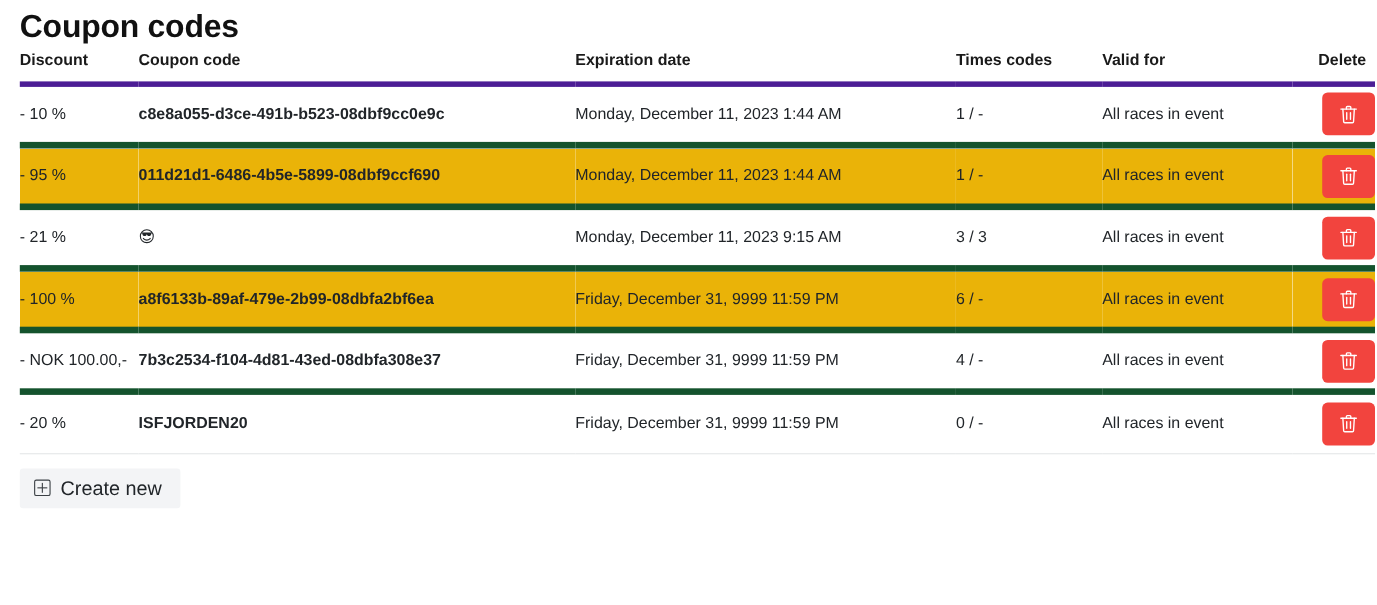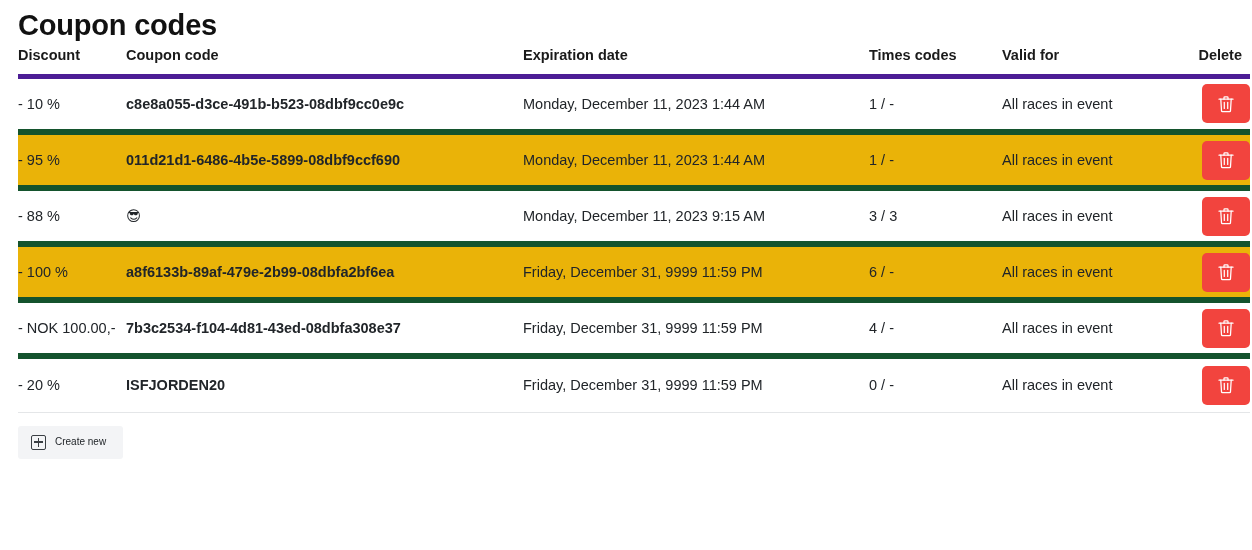--- a/index.html
+++ b/index.html
@@ -103,21 +103,21 @@
   }
   .create-btn {
     display: inline-flex;
     align-items: center;
     gap: 9px;
     background: #f3f4f6;
     border: none;
     border-radius: 3px;
     padding: 9px 17px 9px 13px;
     font-family: "Liberation Sans", "DejaVu Sans", sans-serif;
-    font-size: 10px;
+    font-size: 18px;
     color: #212529;
     cursor: pointer;
     line-height: 1;
   }
   .plus-icon {
     display: inline-flex;
     align-items: center;
     justify-content: center;
     width: 15px;
     height: 15px;
@@ -184,21 +184,21 @@
                   <path d="M1 4.2 H15"></path>
                   <path d="M6 4.2 V2.6 a0.8 0.8 0 0 1 0.8-0.8 h2.4 a0.8 0.8 0 0 1 0.8 0.8 V4.2"></path>
                   <path d="M2.8 4.2 L3.5 15.6 a1 1 0 0 0 1 0.95 h7 a1 1 0 0 0 1-0.95 L13.2 4.2"></path>
                   <path d="M6.3 7.4 V13.4"></path>
                   <path d="M9.7 7.4 V13.4"></path>
                 </g>
               </svg>
             </button></td>
         </tr>
         <tr>
-          <td class="col-discount">- 88 %</td>
+          <td class="col-discount">- 21 %</td>
           <td class="col-code cell-emoji">😎</td>
           <td class="col-expiry">Monday, December 11, 2023 9:15 AM</td>
           <td class="col-times">3 / 3</td>
           <td class="col-validfor">All races in event</td>
           <td class="col-delete"><button class="delete-btn">
               <svg width="16" height="18" viewBox="0 0 16 18">
                 <g fill="none" stroke="#ffffff" stroke-width="1.25" stroke-linecap="round" stroke-linejoin="round">
                   <path d="M1 4.2 H15"></path>
                   <path d="M6 4.2 V2.6 a0.8 0.8 0 0 1 0.8-0.8 h2.4 a0.8 0.8 0 0 1 0.8 0.8 V4.2"></path>
                   <path d="M2.8 4.2 L3.5 15.6 a1 1 0 0 0 1 0.95 h7 a1 1 0 0 0 1-0.95 L13.2 4.2"></path>

